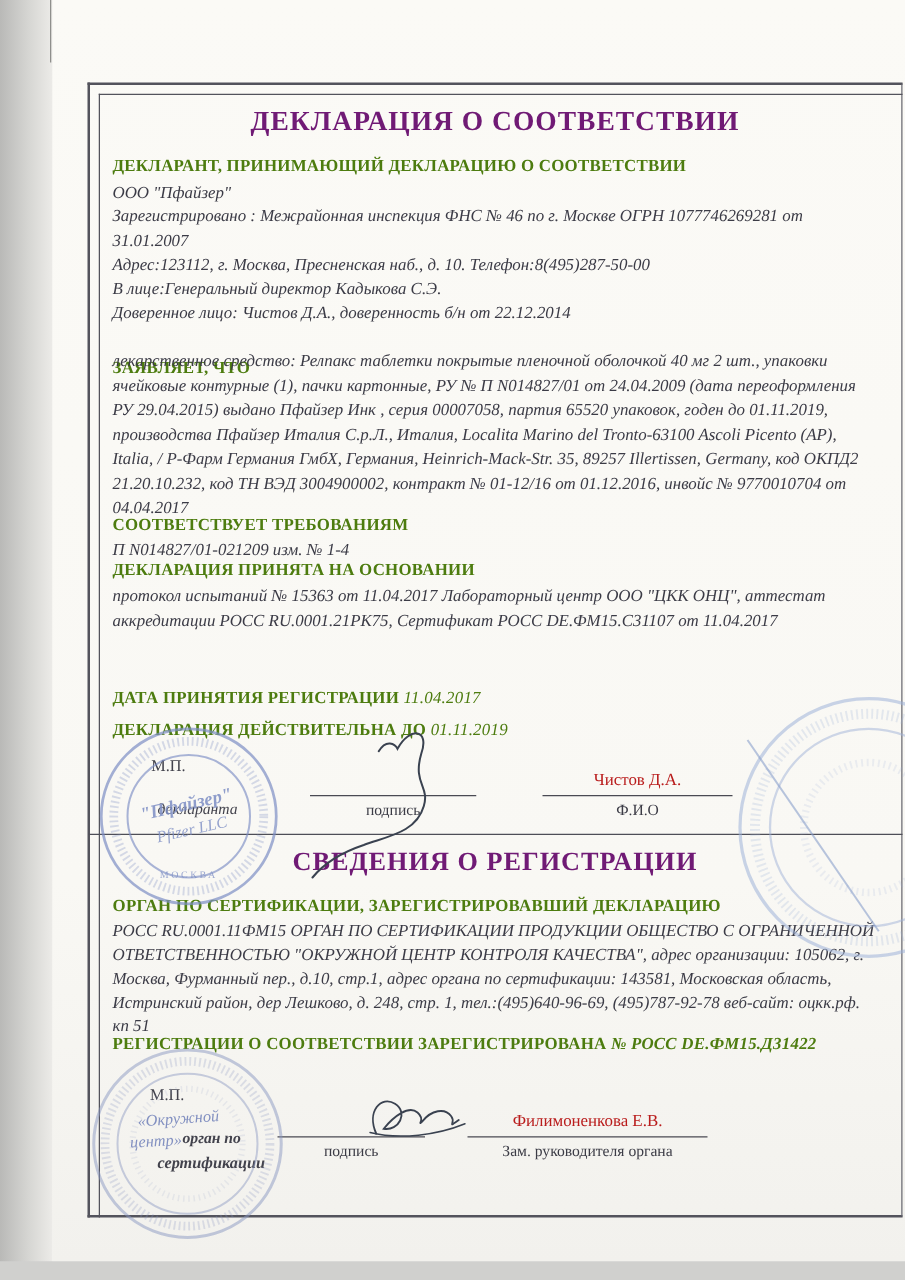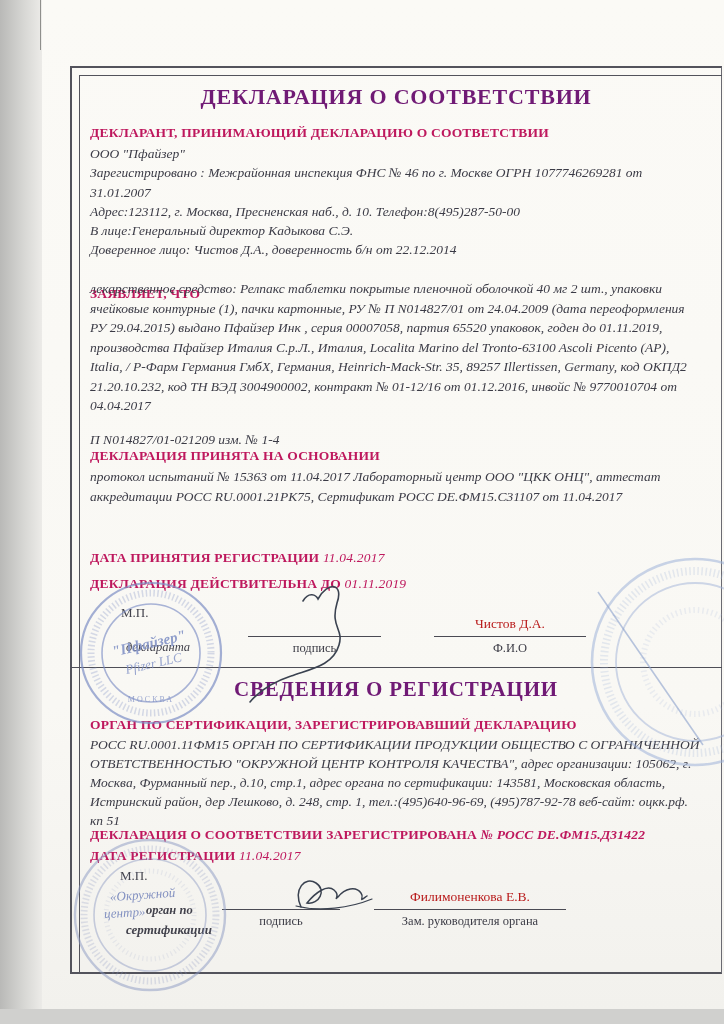--- a/index.html
+++ b/index.html
@@ -22,21 +22,21 @@
     border:2px solid #53535c; border-right:1px solid #6a6a72; }
   .frame-inner { position:absolute; left:79px; top:75px; width:643px; height:899px;
     border-top:1.5px solid #53535c; border-left:1.5px solid #53535c; }
   .section-divider { position:absolute; left:71px; top:667px; width:651px; height:0;
     border-top:1.8px solid #4e4e57; }
 
   
   .t { position:absolute; color:#3a3a44; }
   .title { font-size:22px; font-weight:bold; letter-spacing:0.8px; text-align:center;
            color:#701a75; }
-  .h { font-size:13.5px; font-weight:bold; letter-spacing:0.2px; color:#be185d; }
+  .h { font-size:13.5px; font-weight:bold; letter-spacing:0.2px; color:#4d7c0f; }
   .b { font-size:13.5px; font-style:italic; line-height:19.5px; color:#3b3b46; }
   .b2 { font-size:13.5px; font-style:italic; line-height:19px; color:#3b3b46; }
   .val { font-style:italic; font-weight:normal; }
   .valb { font-style:italic; font-weight:bold; }
   .cap { font-size:12.5px; color:#3c3c46; text-align:center; }
   .sigline { position:absolute; height:0; border-top:1.5px solid #4a4a53; }
   .namecell { text-align:center; font-size:13.5px; color:#b91c1c; }
 
   
   .stamp { position:absolute; pointer-events:none; }
@@ -64,20 +64,21 @@
   <div class="t h" style="left:90px; top:125px;">ДЕКЛАРАНТ, ПРИНИМАЮЩИЙ ДЕКЛАРАЦИЮ О СООТВЕТСТВИИ</div>
   <div class="t b" style="left:90px; top:144px; width:610px;">ООО "Пфайзер"</div>
   <div class="t b" style="left:90px; top:163px; width:608px;">Зарегистрировано : Межрайонная инспекция ФНС № 46 по г. Москве ОГРН 1077746269281 от 31.01.2007</div>
   <div class="t b" style="left:90px; top:202px; width:610px;">Адрес:123112, г. Москва, Пресненская наб., д. 10. Телефон:8(495)287-50-00</div>
   <div class="t b" style="left:90px; top:221px; width:610px;">В лице:Генеральный директор Кадыкова С.Э.</div>
   <div class="t b" style="left:90px; top:240px; width:610px;">Доверенное лицо: Чистов Д.А., доверенность б/н от 22.12.2014</div>
 
   <div class="t h" style="left:90px; top:261px;margin-top:25px;">ЗАЯВЛЯЕТ, ЧТО</div>
   <div class="t b" style="left:90px; top:279px; width:613px;">лекарственное средство: Релпакс таблетки покрытые пленочной оболочкой 40 мг 2 шт., упаковки ячейковые контурные (1), пачки картонные, РУ № П N014827/01 от 24.04.2009 (дата переоформления РУ 29.04.2015) выдано Пфайзер Инк , серия 00007058, партия 65520 упаковок, годен до 01.11.2019, производства Пфайзер Италия С.р.Л., Италия, Localita Marino del Tronto-63100 Ascoli Picento (AP), Italia, / Р-Фарм Германия ГмбХ, Германия, Heinrich-Mack-Str. 35, 89257 Illertissen, Germany, код ОКПД2 21.20.10.232, код ТН ВЭД 3004900002, контракт № 01-12/16 от 01.12.2016, инвойс № 9770010704 от 04.04.2017</div>
 
+  <div class="t h" style="left:90px; top:412px;">СООТВЕТСТВУЕТ ТРЕБОВАНИЯМ</div>
   <div class="t b" style="left:90px; top:430px; width:610px;">П N014827/01-021209 изм. № 1-4</div>
   <div class="t h" style="left:90px; top:448px;">ДЕКЛАРАЦИЯ ПРИНЯТА НА ОСНОВАНИИ</div>
   <div class="t b" style="left:90px; top:467px; width:610px;">протокол испытаний № 15363 от 11.04.2017 Лабораторный центр ООО "ЦКК ОНЦ", аттестат аккредитации РОСС RU.0001.21РК75, Сертификат РОСС DE.ФМ15.С31107 от 11.04.2017</div>
 
   <div class="t h" style="left:90px; top:550px;">
     <span>ДАТА ПРИНЯТИЯ РЕГИСТРАЦИИ</span>
     <span class="val">11.04.2017</span>
   </div>
   <div class="t h" style="left:90px; top:576px;">
     <span>ДЕКЛАРАЦИЯ ДЕЙСТВИТЕЛЬНА ДО</span>
@@ -95,26 +96,22 @@
   <div class="t cap" style="left:434px; top:641px; width:152px;">Ф.И.О</div>
 
   <div class="section-divider"></div>
 
   <div class="t title" style="left:90px; top:677px; width:612px; font-size:21px;">СВЕДЕНИЯ О РЕГИСТРАЦИИ</div>
 
   <div class="t h" style="left:90px; top:717px;">ОРГАН ПО СЕРТИФИКАЦИИ, ЗАРЕГИСТРИРОВАВШИЙ ДЕКЛАРАЦИЮ</div>
   <div class="t b2" style="left:90px; top:735px; width:613px;">РОСС RU.0001.11ФМ15 ОРГАН ПО СЕРТИФИКАЦИИ ПРОДУКЦИИ ОБЩЕСТВО С ОГРАНИЧЕННОЙ ОТВЕТСТВЕННОСТЬЮ "ОКРУЖНОЙ ЦЕНТР КОНТРОЛЯ КАЧЕСТВА", адрес организации: 105062, г. Москва, Фурманный пер., д.10, стр.1, адрес органа по сертификации: 143581, Московская область, Истринский район, дер Лешково, д. 248, стр. 1, тел.:(495)640-96-69, (495)787-92-78 веб-сайт: оцкк.рф. кп 51</div>
 
   <div class="t h" style="left:90px; top:827px;">
-    <span>ДЕКЛАРАЦИЯ О СООТВЕТСТВИИ ЗАРЕГИСТРИРОВАНА</span>
+    <span>РЕГИСТРАЦИИ О СООТВЕТСТВИИ ЗАРЕГИСТРИРОВАНА</span>
     <span class="valb">№ РОСС DE.ФМ15.Д31422</span>
-  </div>
-  <div class="t h" style="left:90px; top:848px;">
-    <span>ДАТА РЕГИСТРАЦИИ</span>
-    <span class="val">11.04.2017</span>
   </div>
 
   <div class="printed" style="left:120px; top:868px; font-size:13px;">М.П.</div>
   <div class="stamp-overlay-text" style="left:110px; top:887px; font-size:13px; transform:rotate(-4deg);">«Окружной</div>
   <div class="stamp-overlay-text" style="left:104px; top:905px; font-size:13px; transform:rotate(-3deg);">центр»</div>
   <div class="printed" style="left:146px; top:903px; font-size:12.5px; font-style:italic; font-weight:bold;">орган по</div>
   <div class="printed" style="left:126px; top:922px; font-size:13px; font-style:italic; font-weight:bold;">сертификации</div>
 
   <div class="sigline" style="left:222px; top:909px; width:118px;"></div>
   <div class="t cap" style="left:222px; top:914px; width:118px;">подпись</div>

